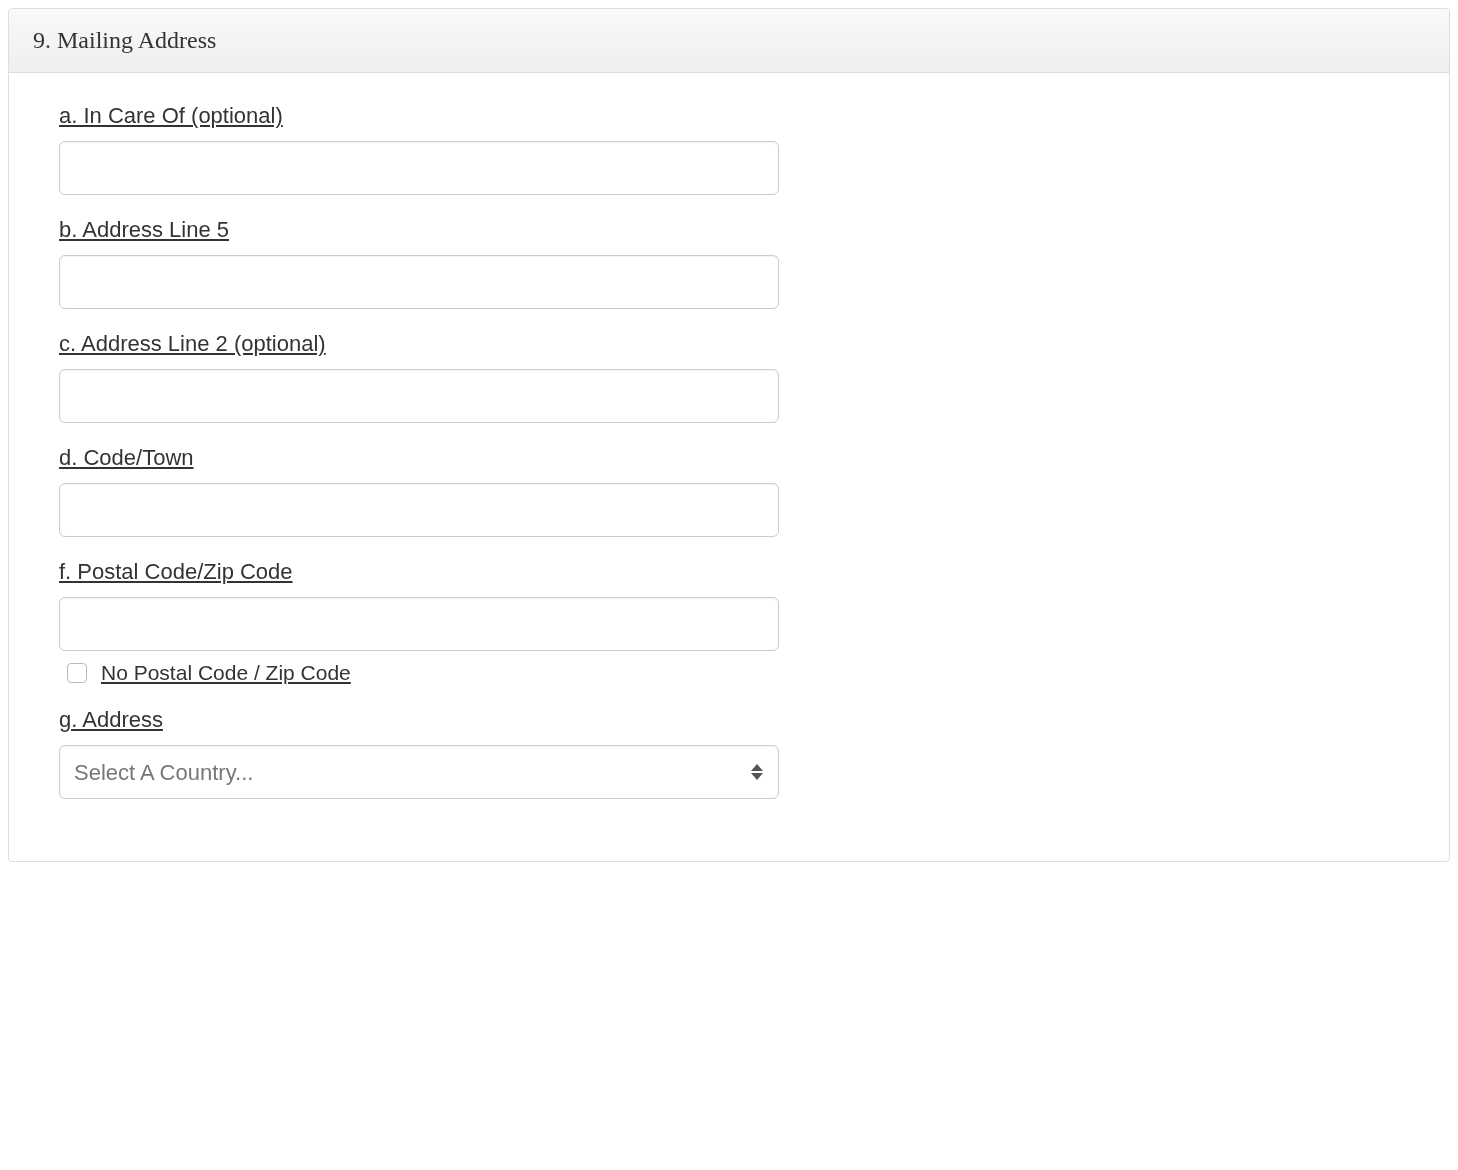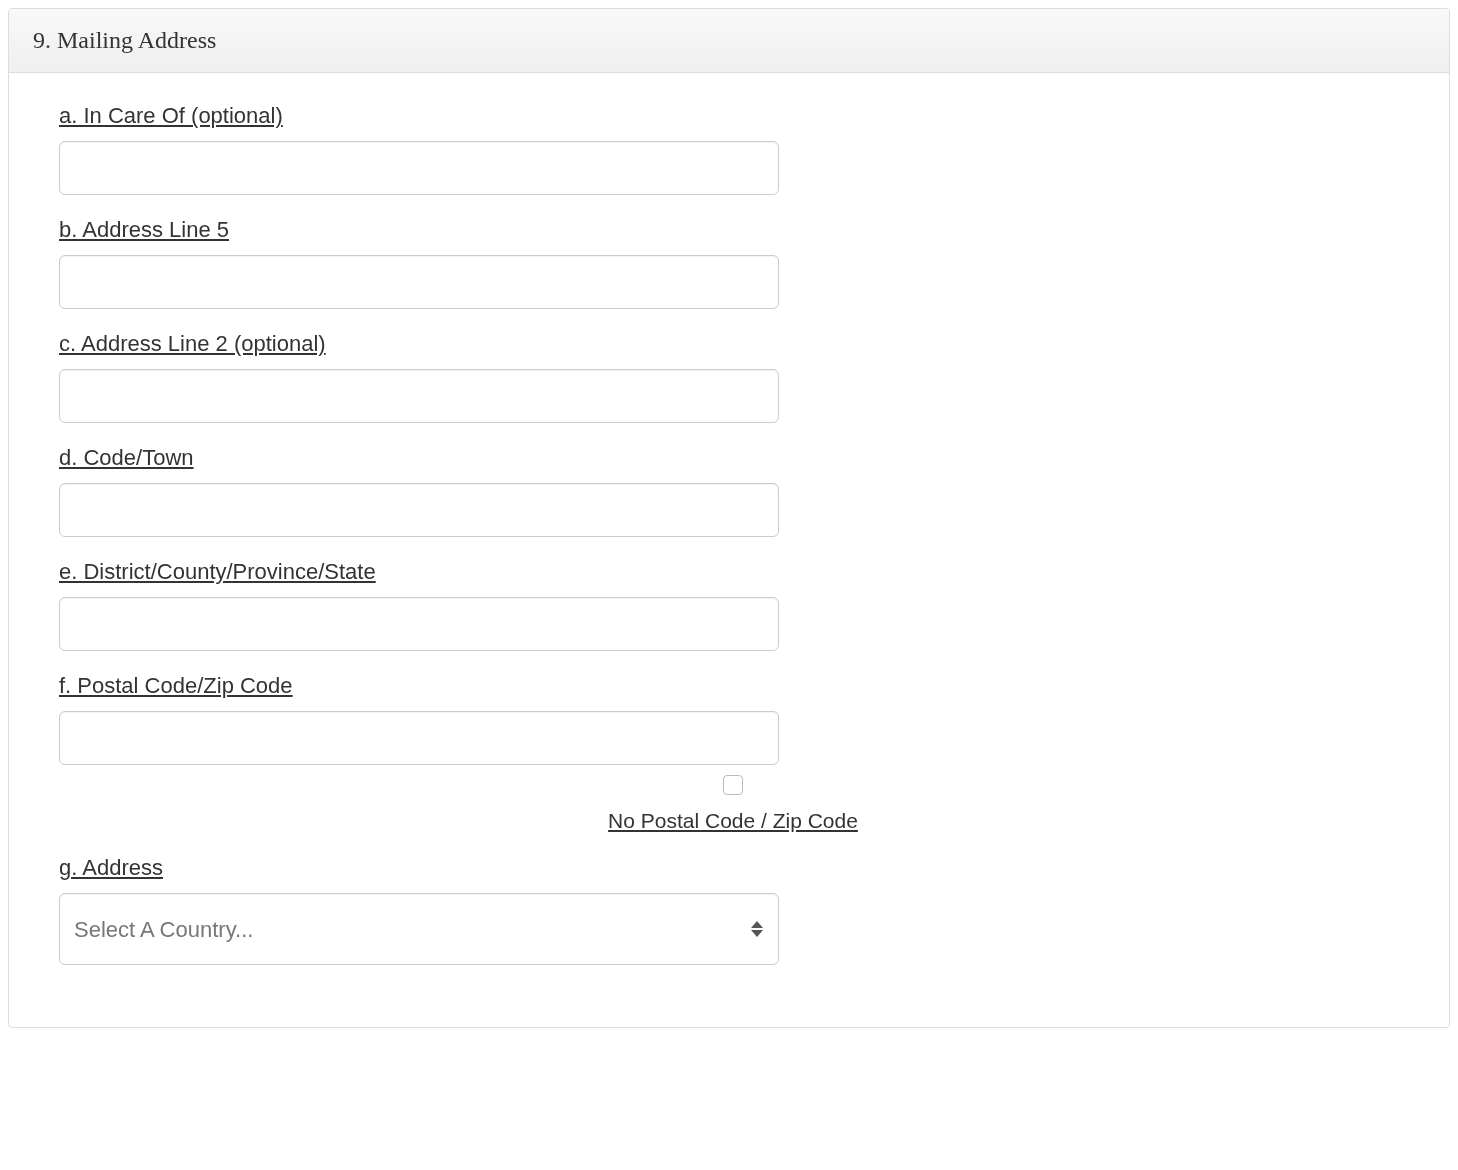--- a/index.html
+++ b/index.html
@@ -51,21 +51,20 @@
       color: #555;
       background: #fff;
       box-shadow: inset 0 1px 1px rgba(0,0,0,0.05);
     }
     .checkbox-row {
       margin-top: 10px;
       display: flex;
       align-items: center;
       gap: 14px;
       padding-left: 8px;
-      flex-direction: column;
     }
     .checkbox-input {
       width: 20px;
       height: 20px;
       border: 1px solid #bbb;
       border-radius: 4px;
       appearance: none;
       background: #fff;
       cursor: pointer;
     }
@@ -76,21 +75,21 @@
       font-size: 21px;
       color: #333;
     }
     .select-wrapper {
       position: relative;
       width: 720px;
       max-width: 100%;
     }
     .form-select {
       width: 100%;
-      height: 72px;
+      height: 54px;
       border: 1px solid #ccc;
       border-radius: 6px;
       padding: 8px 40px 8px 14px;
       font-size: 22px;
       color: #777;
       background: #fff;
       appearance: none;
       -webkit-appearance: none;
       -moz-appearance: none;
       box-shadow: inset 0 1px 1px rgba(0,0,0,0.05);
@@ -139,24 +138,20 @@
     <div class="form-group">
       <label class="form-label">c. Address Line 2 (optional)</label>
       <input type="text" class="form-input" value="" style="">
     </div>
 
     <div class="form-group">
       <label class="form-label">d. Code/Town</label>
       <input type="text" class="form-input" value="" style="">
     </div>
 
-    <div class="form-group">
-      <label class="form-label">e. District/County/Province/State</label>
-      <input type="text" class="form-input" value="" style="">
-    </div>
 
     <div class="form-group">
       <label class="form-label">f. Postal Code/Zip Code</label>
       <input type="text" class="form-input" value="" style="">
       <div class="checkbox-row">
         <input type="checkbox" class="checkbox-input" style="">
         <span class="checkbox-label">No Postal Code / Zip Code</span>
       </div>
     </div>
 

